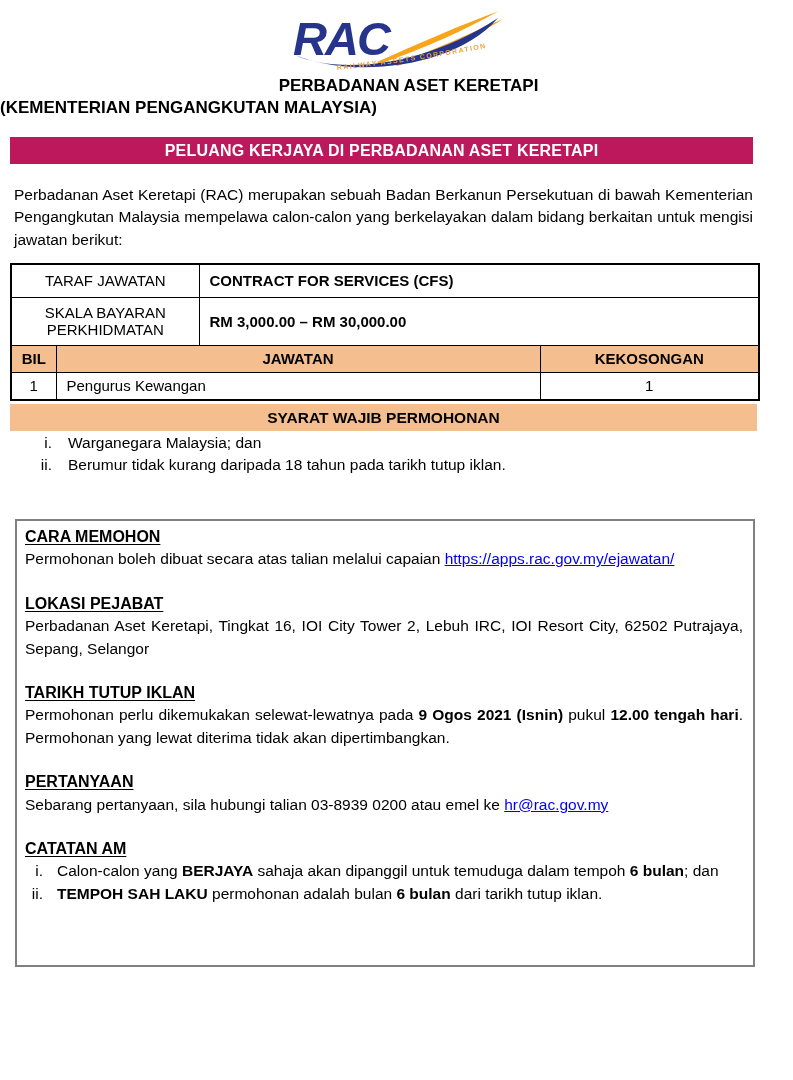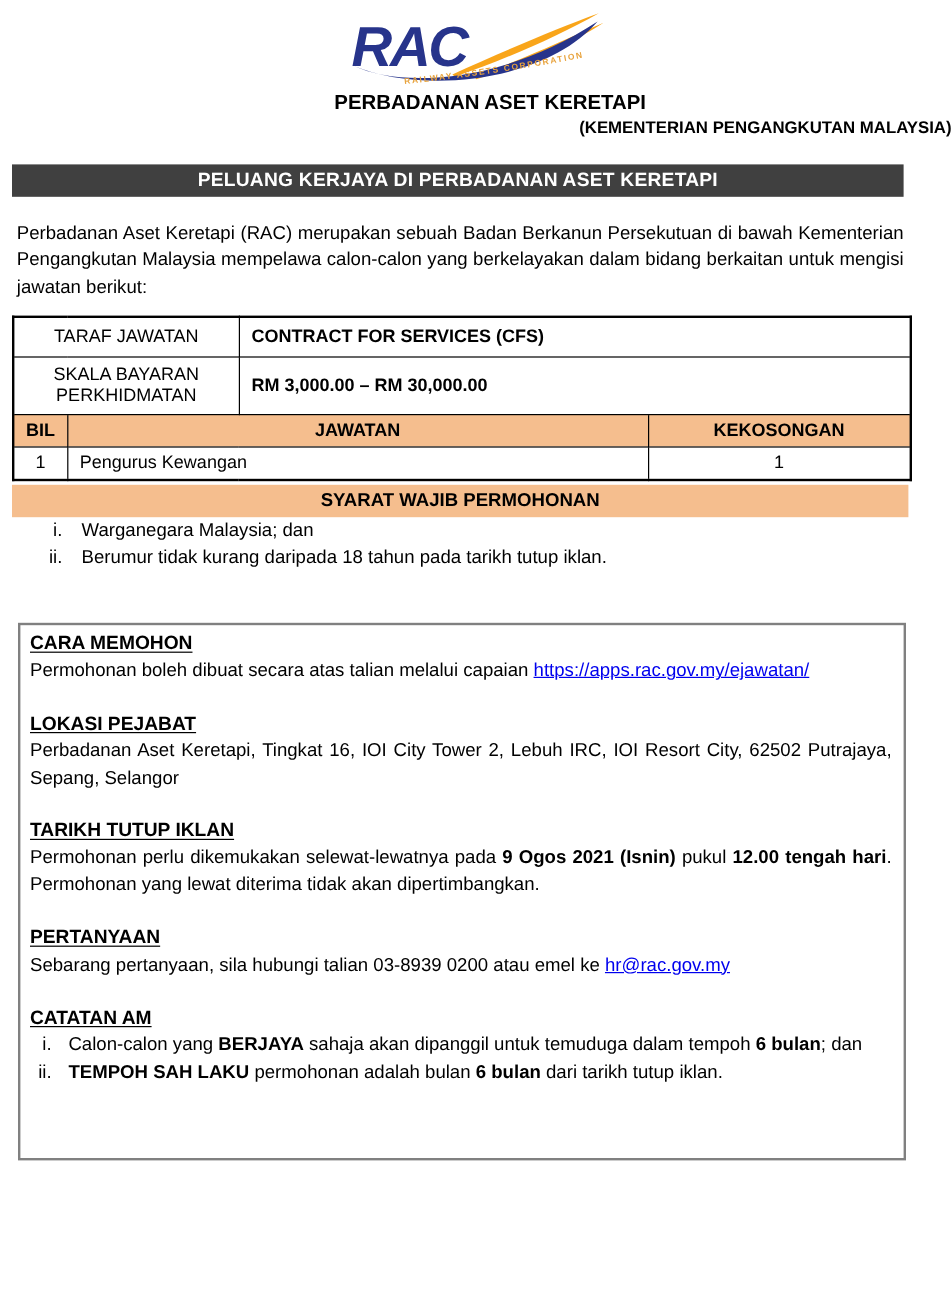--- a/index.html
+++ b/index.html
@@ -5,24 +5,24 @@
   html,body{margin:0;padding:0;}
   body{
     width:793px;height:1080px;background:#ffffff;
     font-family:"Liberation Sans", sans-serif;color:#000;
     position:relative;overflow:hidden;
   }
   .abs{position:absolute;}
   
   #logo-wrap{top:10px;left:0;width:793px;display:flex;justify-content:center;}
   #org-name{top:76px;left:12px;width:793px;text-align:center;font-weight:bold;font-size:17px;}
-  #org-parent{top:98px;left:0;width:793px;text-align:right;font-weight:bold;font-size:14px;}
+  #org-parent{top:98px;left:0;width:793px;text-align:left;font-weight:bold;font-size:17px;}
   
   #banner{
-    top:137px;left:10px;width:743px;height:27px;background:#404040;
+    top:137px;left:10px;width:743px;height:27px;background:#be185d;
     color:#fff;font-weight:bold;font-size:16px;
     display:flex;align-items:center;justify-content:center;letter-spacing:.2px;
   }
   
   #intro{top:184px;left:14px;width:739px;font-size:15.5px;line-height:22.4px;text-align:justify;}
   
   #job-table{top:263px;left:10px;width:748px;border-collapse:collapse;font-size:15px;table-layout:fixed;border:2px solid #000;}
   #job-table td{border:1px solid #000;padding:0 8px;vertical-align:middle;}
   #job-table .lbl{font-weight:normal;text-align:center;line-height:17px;padding:0 4px;}
   #job-table .val{font-weight:bold;text-align:left;padding-left:10px;}

